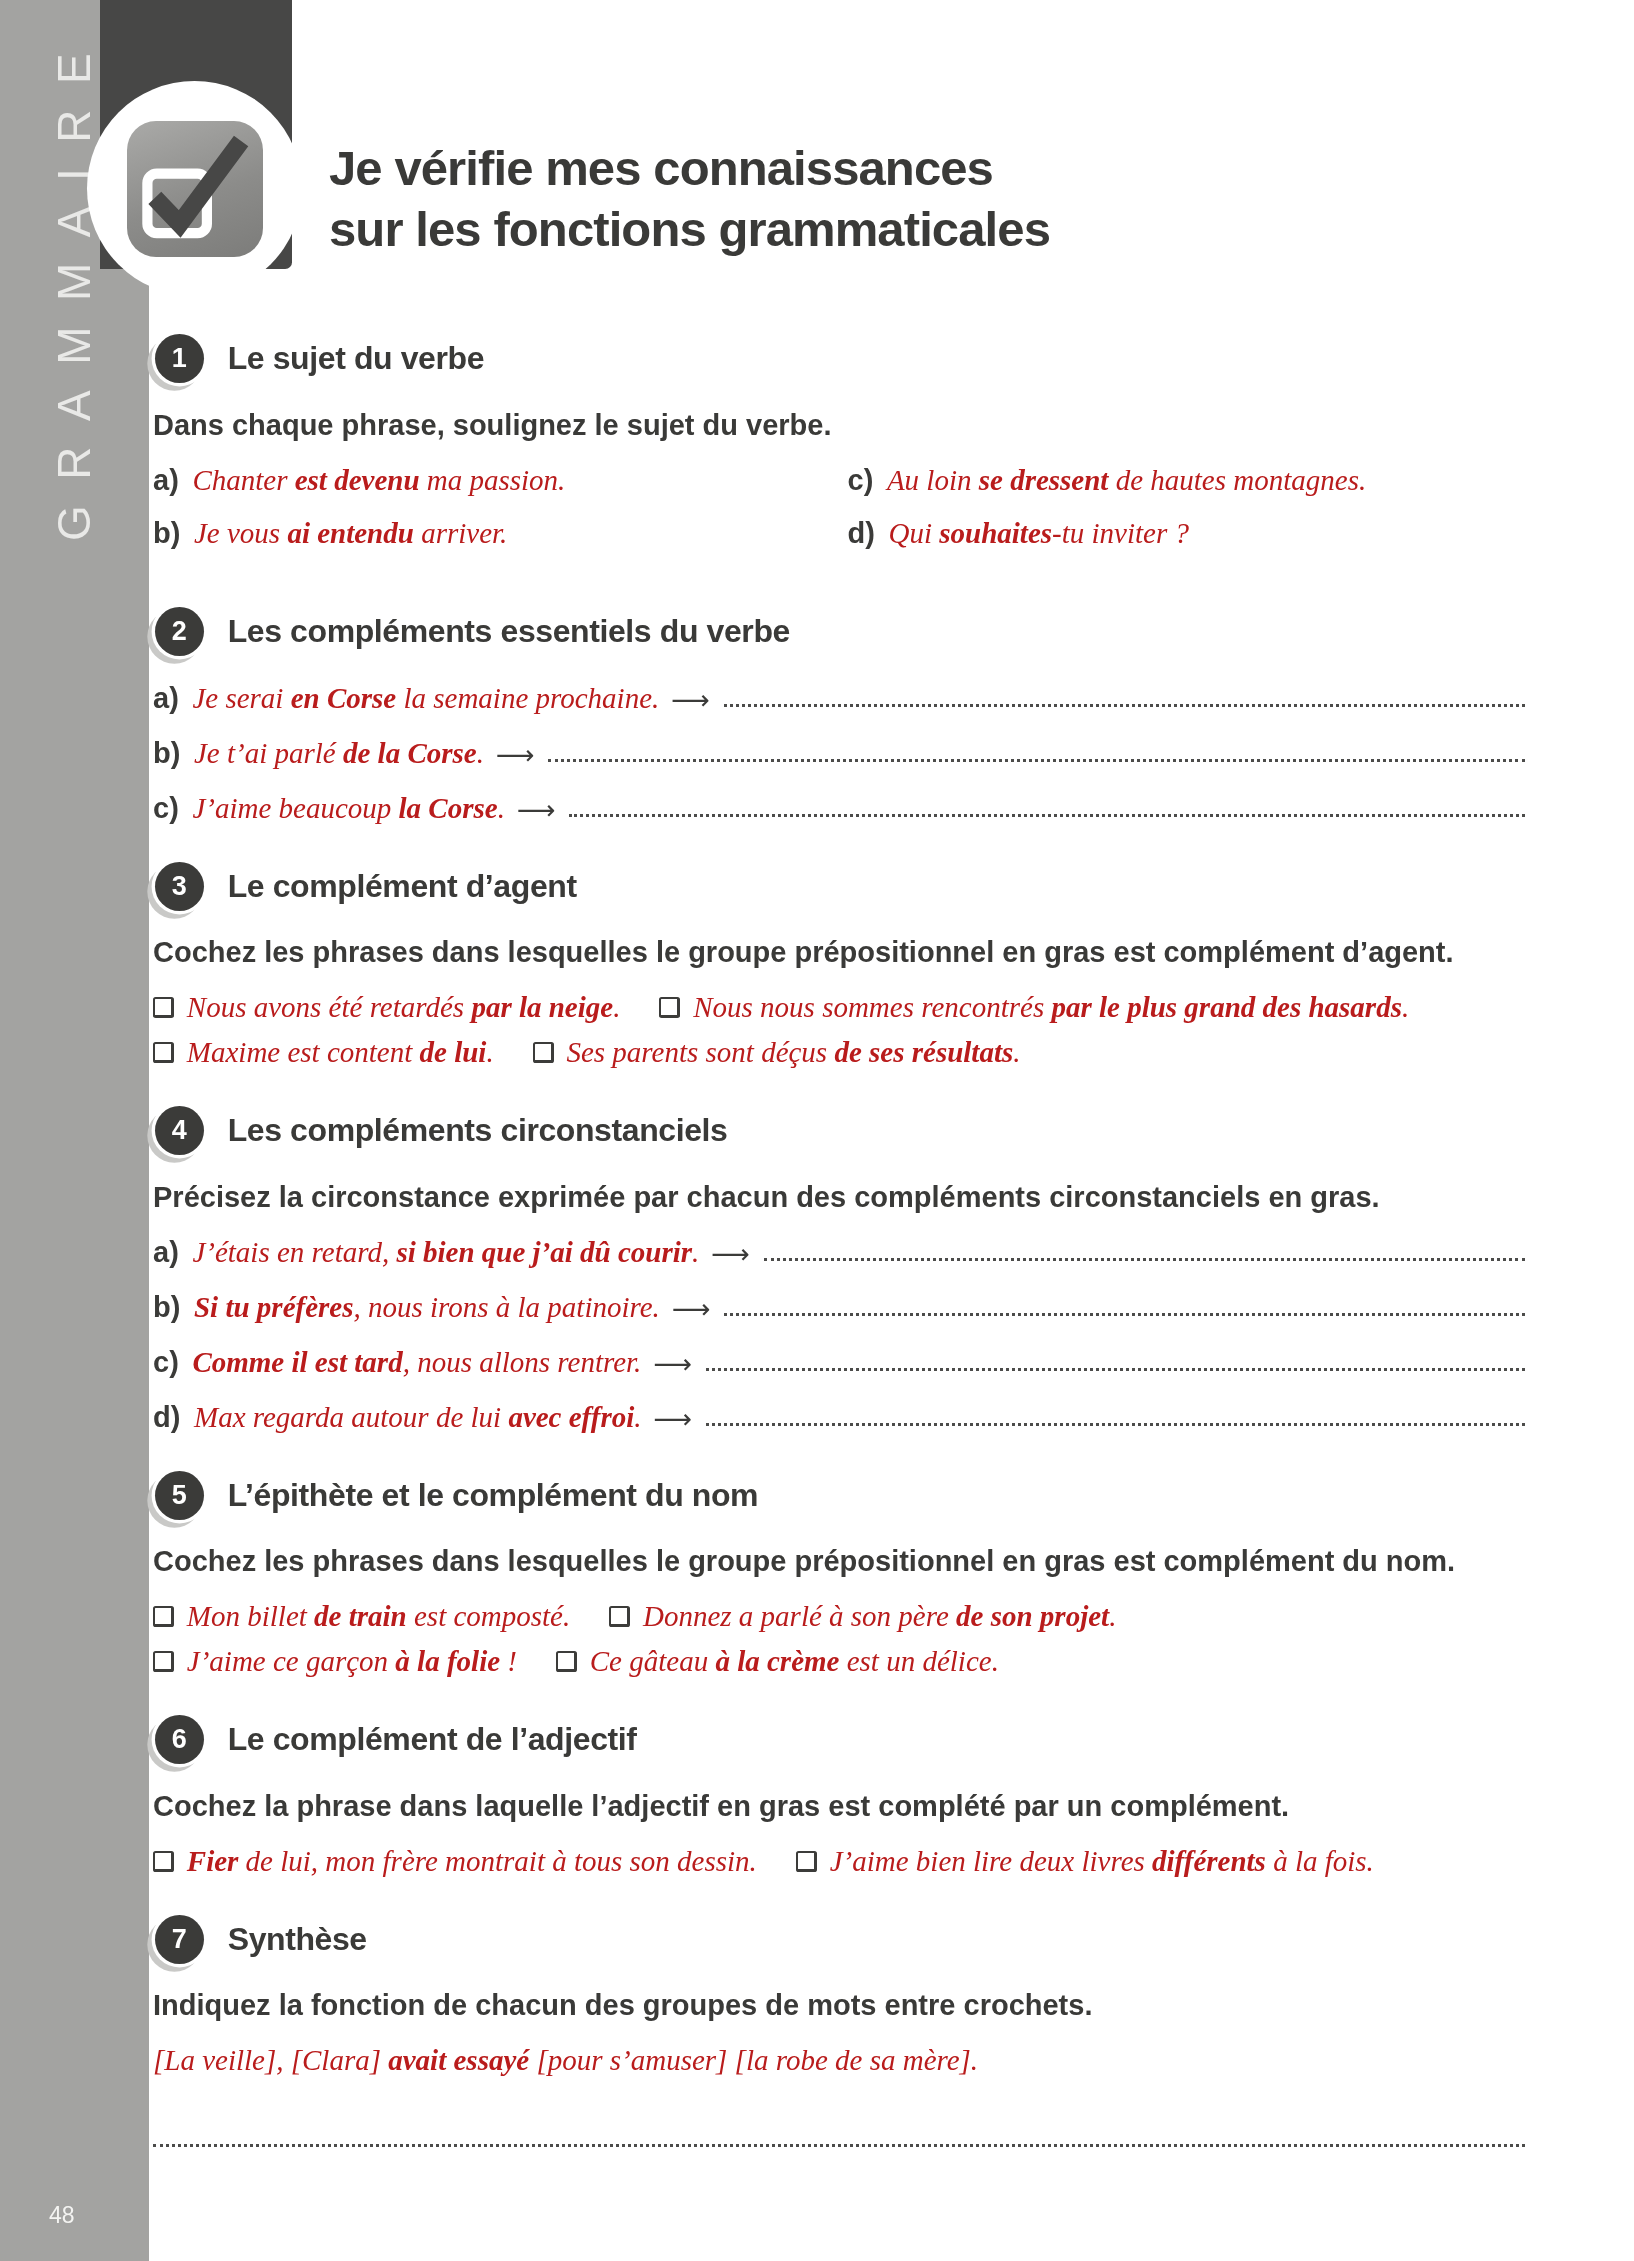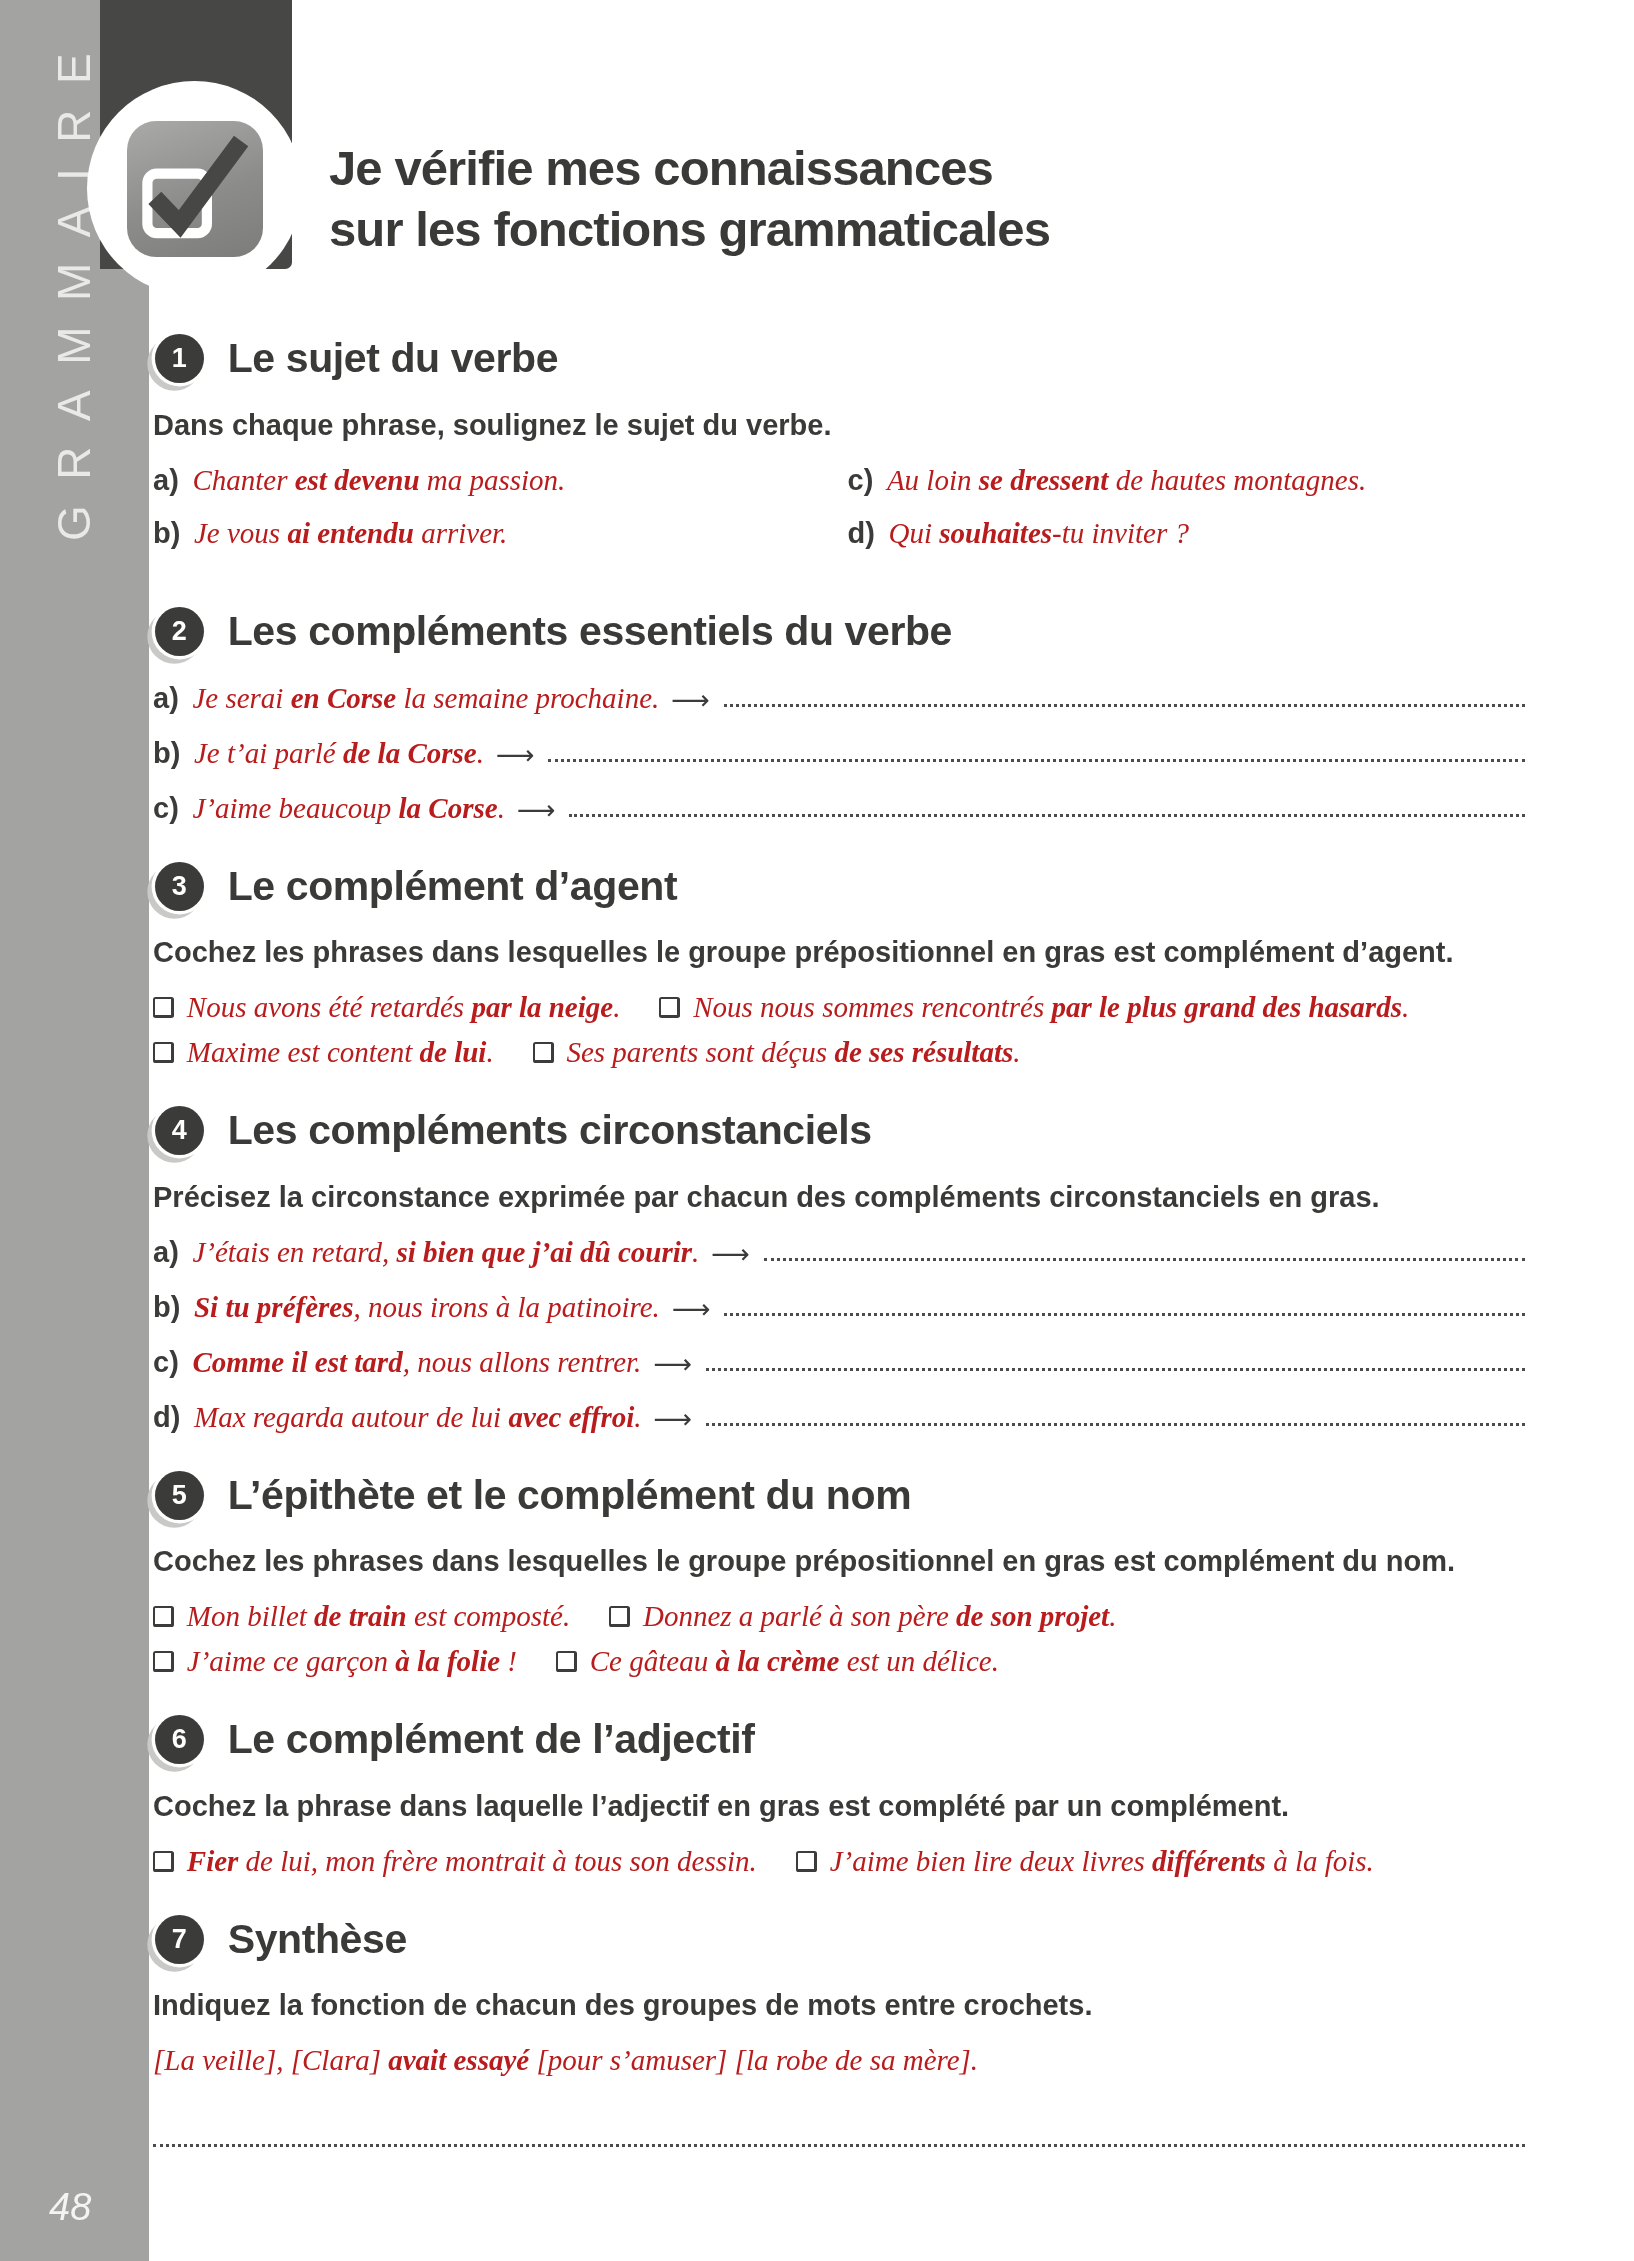--- a/index.html
+++ b/index.html
@@ -22,21 +22,21 @@
     position:absolute; left:47px; top:541px;
     transform-origin:0 0;
     transform:rotate(-90deg);
     font-size:46px; font-weight:400;
     letter-spacing:25.5px;
     color:#e9e9e7;
     white-space:nowrap;
   }
   .page-number {
     position:absolute; left:49px; bottom:32px;
-    font-size:38px; color:#f4f4f2; font-weight:400;font-style:italic;
+    font-size:23px; color:#f4f4f2; font-weight:400;
   }
 
   
   .header-block {
     position:absolute; left:100px; top:0;
     width:192px; height:269px;
     background:#474746;
     border-radius:0 0 6.8px 0;
   }
   .check-medallion {
@@ -74,21 +74,21 @@
   }
   .badge {
     width:49px; height:49px; border-radius:50%;
     background:#3b3b39; color:#ffffff;
     font-size:27px; font-weight:700;
     display:flex; align-items:center; justify-content:center;
     box-shadow: 0 0 0 3.4px #ffffff, -5.1px 5.1px 0 2.6px #c9c9c7;
     flex-shrink:0;
   }
   .sec-title {
-    font-size:41px; font-weight:700; color:#3a3a38;
+    font-size:32px; font-weight:700; color:#3a3a38;
     letter-spacing:-0.4px;
   }
   .instruction {
     font-size:29px; font-weight:700; color:#3a3a38;
     margin-bottom:22px;
   }
 
   .ex {
     font-family:Liberation Serif, serif;
     font-style:italic;

